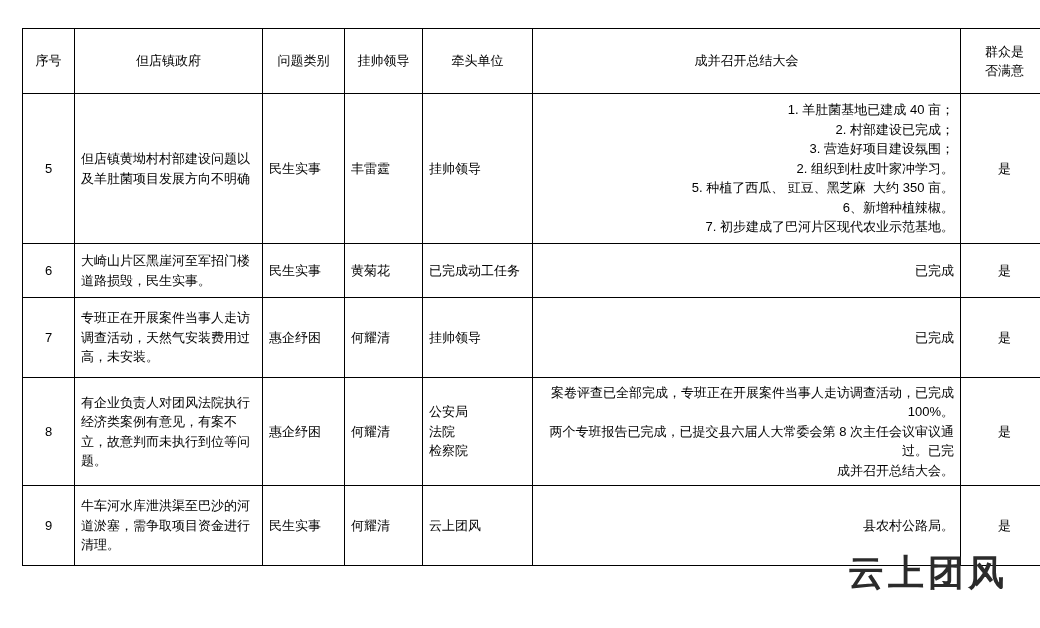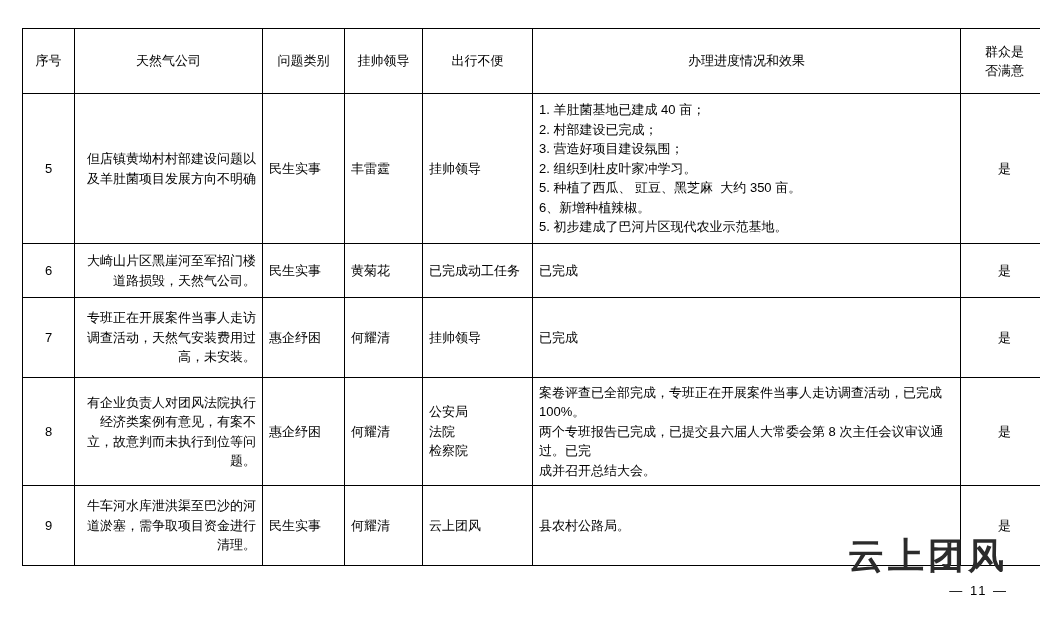--- a/index.html
+++ b/index.html
@@ -47,32 +47,32 @@
   .col-leader { width: 78px; }
   .col-unit { width: 110px; }
   .col-progress { width: 428px; }
   .col-satisfy { width: 88px; }
 
   td.c-seq {
     text-align: center;
     font-size: 13.5px;
   }
   td.c-desc {
-    text-align: right;
+    text-align: left;
     font-size: 13px;
     line-height: 1.75;
     padding: 8px 10px;
   }
   td.c-type, td.c-leader, td.c-unit {
     text-align: left;
     font-size: 13px;
     line-height: 1.7;
   }
   td.c-progress {
-    text-align: left;
+    text-align: right;
     font-size: 12.5px;
     line-height: 1.85;
     padding: 8px 10px;
   }
   td.c-satisfy {
     text-align: center;
     font-size: 13px;
   }
   .progress-line {
     display: block;
@@ -117,51 +117,51 @@
       <col class="col-desc">
       <col class="col-type">
       <col class="col-leader">
       <col class="col-unit">
       <col class="col-progress">
       <col class="col-satisfy">
     </colgroup>
     <thead>
       <tr>
         <th>序号</th>
-        <th>天然气公司</th>
+        <th>但店镇政府</th>
         <th>问题类别</th>
         <th>挂帅领导</th>
-        <th>出行不便</th>
-        <th>办理进度情况和效果</th>
+        <th>牵头单位</th>
+        <th>成并召开总结大会</th>
         <th style="white-space:pre-line">群众是
 否满意</th>
       </tr>
     </thead>
     <tbody>
       <tr class="row-h1">
         <td class="c-seq">5</td>
         <td class="c-desc">但店镇黄坳村村部建设问题以及羊肚菌项目发展方向不明确</td>
         <td class="c-type">民生实事</td>
         <td class="c-leader">丰雷霆</td>
         <td class="c-unit" style="white-space:pre-line">挂帅领导</td>
         <td class="c-progress">
           <span class="progress-line">1. 羊肚菌基地已建成 40 亩；</span>
           <span class="progress-line">2. 村部建设已完成；</span>
           <span class="progress-line">3. 营造好项目建设氛围；</span>
           <span class="progress-line">2. 组织到杜皮叶家冲学习。</span>
           <span class="progress-line">5. 种植了西瓜、 豇豆、黑芝麻  大约 350 亩。</span>
           <span class="progress-line">6、新增种植辣椒。</span>
-          <span class="progress-line">5. 初步建成了巴河片区现代农业示范基地。</span>
+          <span class="progress-line">7. 初步建成了巴河片区现代农业示范基地。</span>
         </td>
         <td class="c-satisfy">是</td>
       </tr>
 
       <tr class="row-h2">
         <td class="c-seq">6</td>
-        <td class="c-desc">大崎山片区黑崖河至军招门楼道路损毁，天然气公司。</td>
+        <td class="c-desc">大崎山片区黑崖河至军招门楼道路损毁，民生实事。</td>
         <td class="c-type">民生实事</td>
         <td class="c-leader">黄菊花</td>
         <td class="c-unit" style="white-space:pre-line">已完成动工任务</td>
         <td class="c-progress">
           <span class="progress-line">已完成</span>
         </td>
         <td class="c-satisfy">是</td>
       </tr>
 
       <tr class="row-h3">
@@ -201,16 +201,15 @@
         <td class="c-progress">
           <span class="progress-line">县农村公路局。</span>
         </td>
         <td class="c-satisfy">是</td>
       </tr>
     </tbody>
   </table>
 
   <div class="footer-mark">
     <div class="watermark-text">云上团风</div>
-    <div class="page-number">— 11 —</div>
   </div>
 
 </div>
 
 </body></html>

